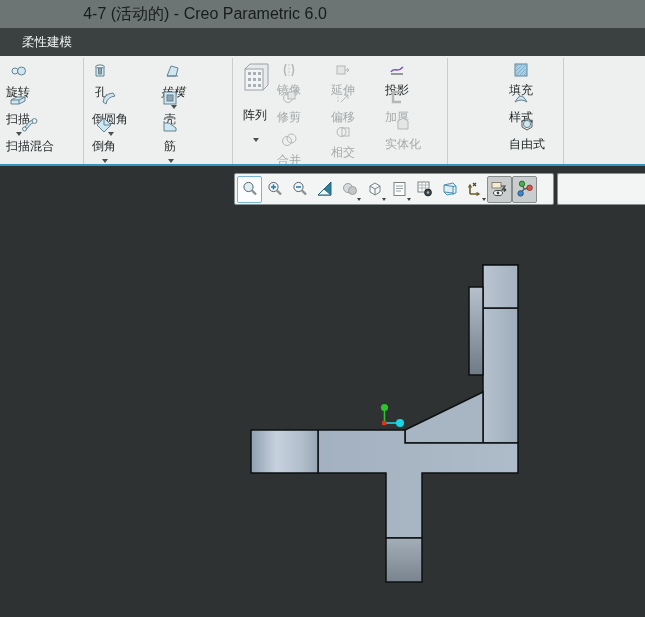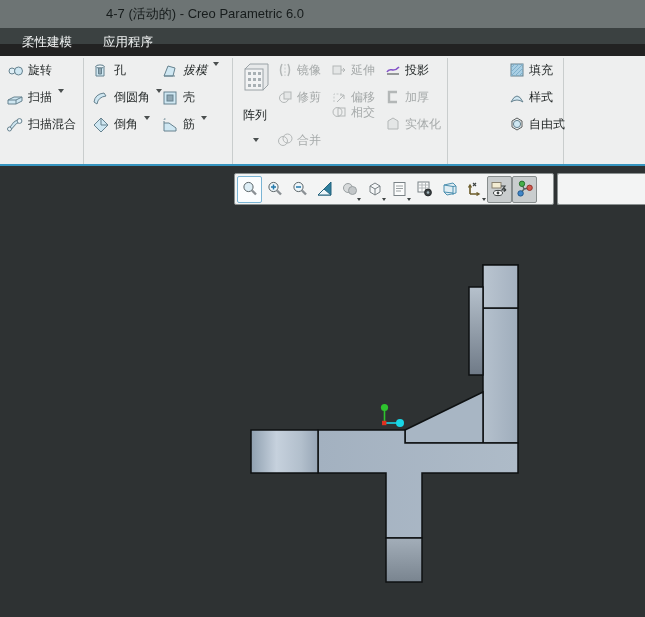--- a/index.html
+++ b/index.html
@@ -4,31 +4,31 @@
 <style>
   html,body{margin:0;padding:0;background:#222;}
   #app{
     position:relative;width:645px;height:617px;overflow:hidden;
     font-family:"Liberation Sans","DejaVu Sans",sans-serif;
     -webkit-font-smoothing:antialiased;
   }
   
   #titlebar{position:absolute;left:0;top:0;width:645px;height:28px;background:#6d7474;}
   #titlebar .title{position:absolute;left:0;top:0;width:410px;height:28px;line-height:28px;
-    text-align:center;font-size:13px;color:#171c1c;}
+    text-align:center;font-size:16px;color:#171c1c;}
   
-  #tabbar{position:absolute;left:0;top:28px;width:645px;height:16px;background:#3b4141;}
+  #tabbar{position:absolute;left:0;top:28px;width:645px;height:28px;background:#3b4141;}
   .menu-tab{position:absolute;top:0;height:28px;line-height:28px;font-size:12.5px;color:#f2f4f4;
     padding:0 6px;cursor:default;}
   
   #ribbon{position:absolute;left:0;top:56px;width:645px;height:108px;background:#eeefef;}
   #ribbon-accent{position:absolute;left:0;top:164px;width:645px;height:2px;background:#3695c0;}
   .vsep{position:absolute;top:2px;width:1px;height:160px;background:#c9cdcd;}
-  .ribbon-item{position:absolute;display:flex;align-items:flex-start;gap:4px;height:21px;
-    font-size:12px;color:#1f2424;white-space:nowrap;}
+  .ribbon-item{position:absolute;display:flex;align-items:center;gap:4px;height:21px;
+    font-size:12px;color:#1f2424;white-space:nowrap;flex-direction:column;}
   .ribbon-item.disabled{color:#a6aaaa;}
   .dd-arrow{width:0;height:0;border-left:3.5px solid transparent;border-right:3.5px solid transparent;
     border-top:4px solid #4a4f4f;margin-left:2px;display:inline-block;}
   .group-label{position:absolute;top:147px;height:18px;display:flex;align-items:center;gap:3px;
     font-size:12px;color:#3c4141;}
   .group-label .dd-arrow{border-top-color:#6a6f6f;}
   .big-btn{position:absolute;display:flex;flex-direction:column;align-items:center;gap:14px;
     font-size:12px;color:#1f2424;}
   .big-btn .lbl{white-space:nowrap;}
   .icon{display:inline-block;line-height:0;}
@@ -51,21 +51,20 @@
 <body>
 
 <div id="app">
 
   <div id="titlebar">
     <div class="title">4-7 (活动的) - Creo Parametric 6.0</div>
   </div>
 
   <div id="tabbar">
     <div class="menu-tab" style="left:16px;">柔性建模</div>
-    <div class="menu-tab" style="left:97px;">应用程序</div>
   </div>
 
   <div id="ribbon">
     <div class="vsep" style="left:83px;"></div>
     <div class="vsep" style="left:232px;"></div>
     <div class="vsep" style="left:447px;"></div>
     <div class="vsep" style="left:563px;"></div>
 
     <div class="ribbon-item" style="left:6px;top:6px;">
       <span class="icon">
@@ -229,21 +228,21 @@
     </div>
     <div class="ribbon-item disabled" style="left:331px;top:33px;">
       <span class="icon">
         <svg width="16" height="16">
             <path d="M3 13 L3 5 L11 5" fill="none" stroke="#c5c9c9" stroke-dasharray="2 1.5"></path>
             <path d="M6 13 L13 6 M13 10 L13 6 L9 6" fill="none" stroke="#b3b7b7"></path>
           </svg>
       </span>
       <span>偏移</span>
     </div>
-    <div class="ribbon-item disabled" style="left:331px;top:48px;">
+    <div class="ribbon-item disabled" style="left:331px;top:68px;">
       <span class="icon">
         <svg width="16" height="16">
             <circle cx="6.5" cy="8" r="4.5" fill="none" stroke="#b3b7b7"></circle>
             <rect x="7" y="4" width="7" height="8" fill="none" stroke="#b3b7b7"></rect>
           </svg>
       </span>
       <span>相交</span>
     </div>
 
     <div class="ribbon-item" style="left:385px;top:6px;">

